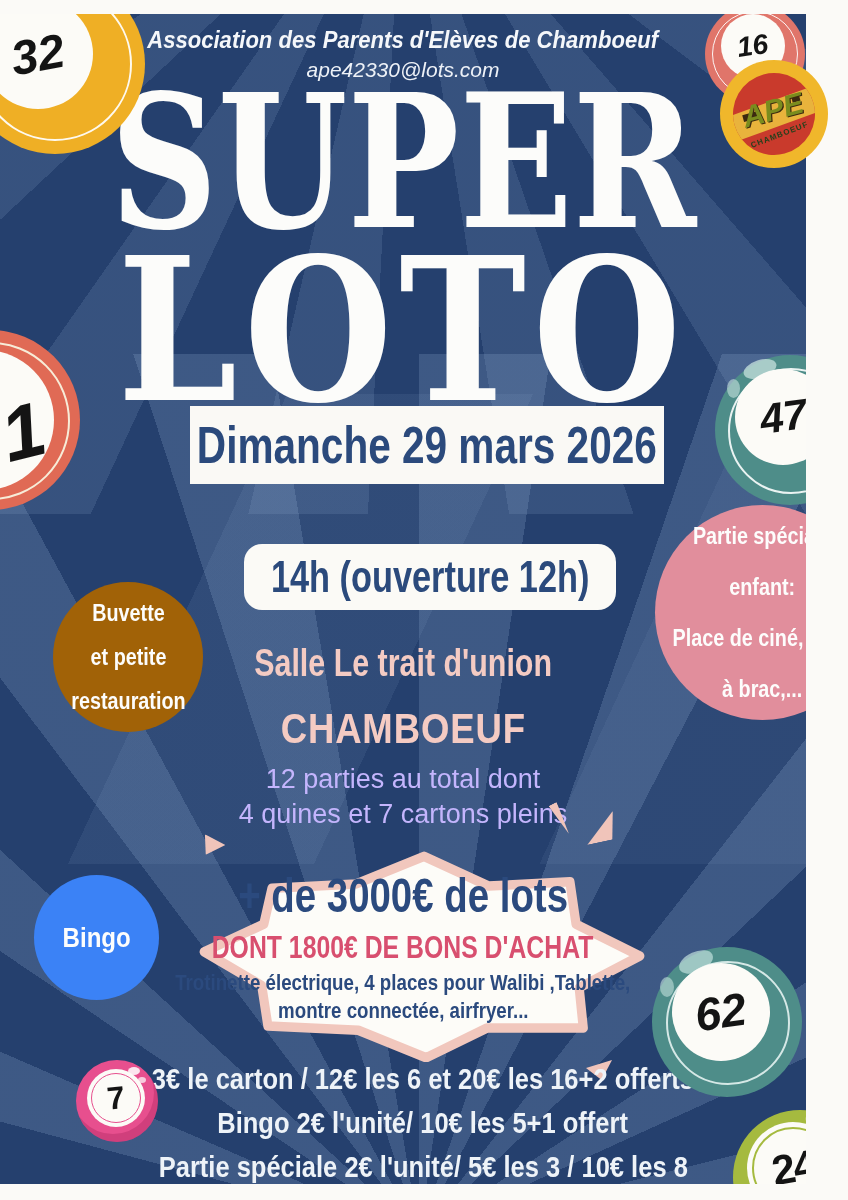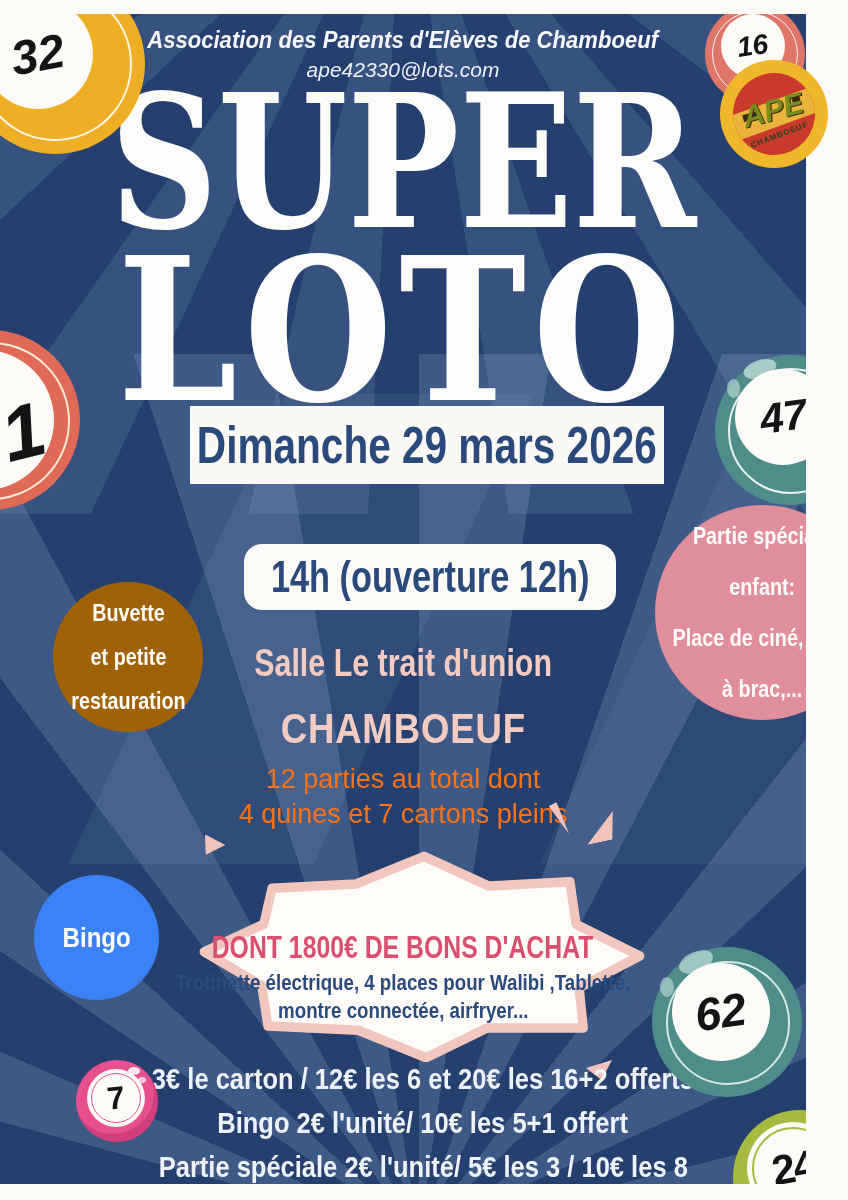--- a/index.html
+++ b/index.html
@@ -57,21 +57,21 @@
   .date-text{font-size:52px;font-weight:bold;color:#2b4a7c;transform:scaleX(0.78);white-space:nowrap;}
   .anime{top:492px;font-size:24px;color:#f3f6fa;}
   .time-box{
     position:absolute;left:244px;top:530px;width:372px;height:66px;border-radius:18px;
     background:#fbfaf6;display:flex;align-items:center;justify-content:center;
   }
   .time-text{font-size:44px;font-weight:bold;color:#2b4a7c;transform:scaleX(0.78);white-space:nowrap;}
   
   .venue{top:628px;font-size:38px;font-weight:bold;color:#f4cbc3;}
   .city{top:690px;font-size:43px;font-weight:bold;color:#f4cbc3;letter-spacing:1px;}
-  .games{top:748px;font-size:27px;line-height:35px;color:#f97316;white-space:nowrap;}
+  .games{top:748px;font-size:27px;line-height:35px;color:#c4b5fd;white-space:nowrap;}
   
   .burst-svg{position:absolute;left:196px;top:836px;width:452px;height:212px;}
   .prize-head{top:854px;font-size:48px;font-weight:bold;color:#2b4a7e;}
   .prize-high{top:916px;font-size:31px;font-weight:bold;color:#d84f6f;}
   .prize-d1{top:956px;font-size:22px;font-weight:bold;color:#2b4a7e;}
   .prize-d2{top:984px;font-size:22px;font-weight:bold;color:#2b4a7e;}
   .accent{position:absolute;background:#f0c4ba;}
   .acc1{left:203px;top:822px;width:22px;height:20px;clip-path:polygon(0 0,100% 35%,20% 100%);transform:rotate(10deg);}
   .acc2{left:556px;top:788px;width:9px;height:34px;clip-path:polygon(0 0,100% 0,55% 100%);transform:rotate(-28deg);}
   .acc3{left:584px;top:800px;width:32px;height:28px;clip-path:polygon(0 100%,100% 0,80% 100%);transform:rotate(-12deg);}
@@ -190,20 +190,23 @@
   </div>
 
   <svg class="burst-svg" viewBox="0 0 440 200" preserveAspectRatio="none">
     <polygon points="432,100 373,130 377,168 283,168 224,196 158,170 70,166 64,128 8,96 66,70 74,36 156,32 222,6 285,34 364,30 370,70" fill="#fdfcf8" stroke="#f1c7bd" stroke-width="9" stroke-linejoin="round"></polygon>
   </svg>
   <div class="accent acc1"></div>
   <div class="accent acc2"></div>
   <div class="accent acc3"></div>
   <div class="accent acc4"></div>
 
+  <div class="ctr prize-head">
+    <span class="sx">+ de 3000€ de lots</span>
+  </div>
   <div class="ctr prize-high">
     <span class="sx">DONT 1800€ DE BONS D'ACHAT</span>
   </div>
   <div class="ctr prize-d1">
     <span class="sx85">Trotinette électrique, 4 places pour Walibi ,Tablette,</span>
   </div>
   <div class="ctr prize-d2">
     <span class="sx85">montre connectée, airfryer...</span>
   </div>
 

